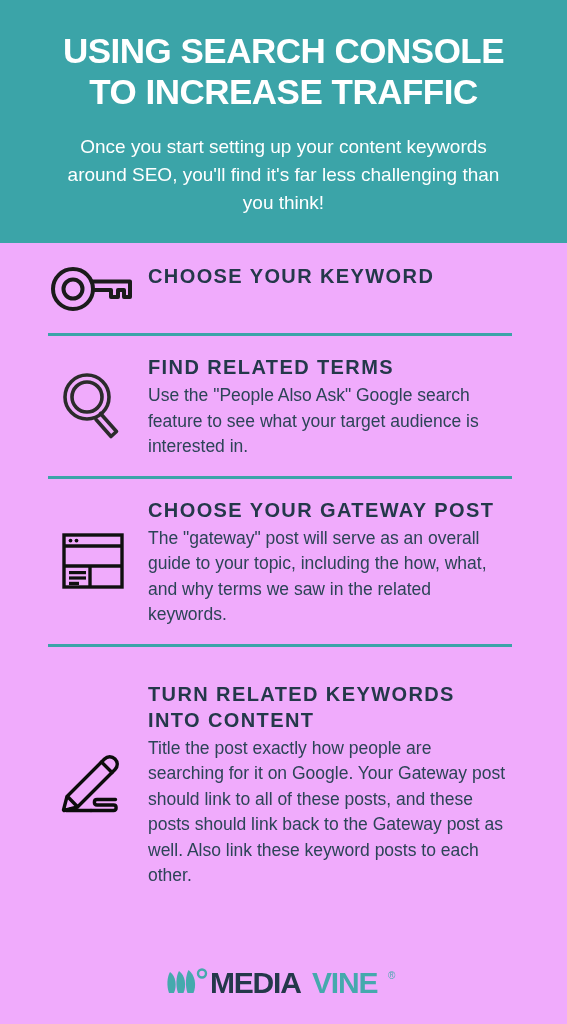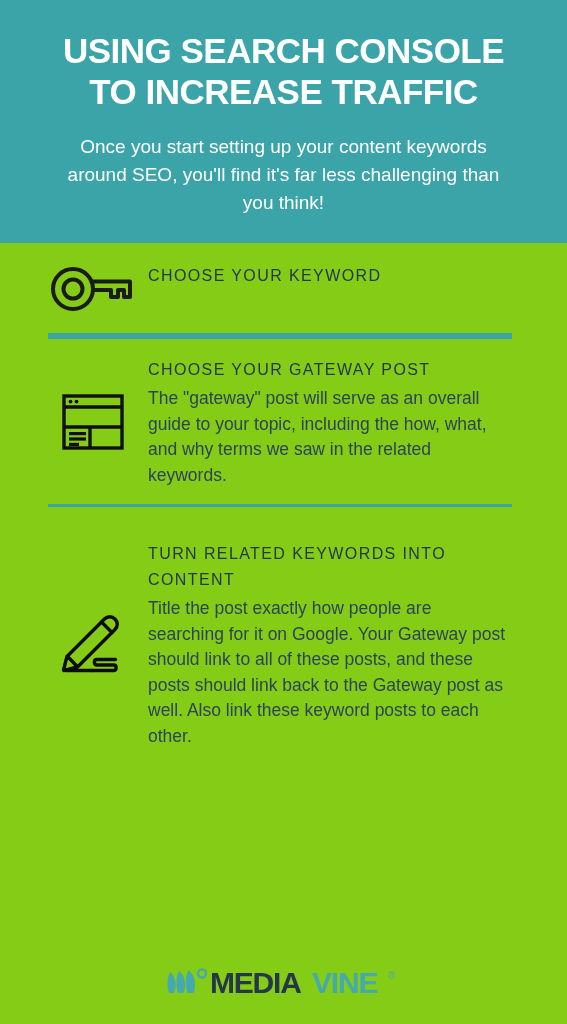--- a/index.html
+++ b/index.html
@@ -12,21 +12,21 @@
   body {
     font-family: "Liberation Sans", sans-serif;
     background: #e9f5f3;
     overflow: hidden;
   }
 
   .infographic {
     position: relative;
     width: 567px;
     height: 1024px;
-    background: #84cc16;
+    background: #f0abfc;
     display: flex;
     flex-direction: column;
   }
 
   
   .header {
     background: #3ba4a8;
     width: 100%;
     padding: 30px 34px 26px 34px;
     text-align: center;
@@ -74,23 +74,23 @@
     padding-right: 10px;
   }
 
   .step-body {
     flex: 1 1 auto;
     padding-top: 2px;
   }
 
   .step-heading {
     color: #24384a;
-    font-size: 16px;
+    font-size: 20px;
     line-height: 26px;
-    font-weight: normal;
+    font-weight: bold;
     letter-spacing: 1.4px;
     text-transform: uppercase;
     margin-bottom: 3px;
   }
 
   .step-text {
     color: #2c4457;
     font-size: 17.5px;
     line-height: 25.5px;
     font-weight: 400;
@@ -145,20 +145,35 @@
           </g>
         </svg>
       </div>
       <div class="step-body">
         <div class="step-heading">CHOOSE YOUR KEYWORD</div>
       </div>
     </div>
 
     <div class="divider"></div>
 
+    <div class="step step-2">
+      <div class="step-icon">
+        <svg width="68" height="72" viewBox="0 0 68 72" aria-hidden="true">
+          <g fill="none" stroke="#2b2b2b" stroke-width="3.6" stroke-linejoin="round" stroke-linecap="round">
+            <circle cx="28" cy="27" r="22"></circle>
+            <circle cx="28" cy="27" r="15"></circle>
+            <path d="M41.5 43.5 L57.5 61.5 L52 66.5 L37 49.5"></path>
+          </g>
+        </svg>
+      </div>
+      <div class="step-body">
+        <div class="step-heading">FIND RELATED TERMS</div>
+        <div class="step-text">Use the "People Also Ask" Google search feature to see what your target audience is interested in.</div>
+      </div>
+    </div>
 
     <div class="divider"></div>
 
     <div class="step step-3">
       <div class="step-icon">
         <svg width="62" height="56" viewBox="0 0 62 56" aria-hidden="true">
           <g fill="none" stroke="#101010" stroke-width="3.4">
             <rect x="2" y="2" width="58" height="52"></rect>
             <path d="M2 13 H60"></path>
             <path d="M2 33 H60"></path>

